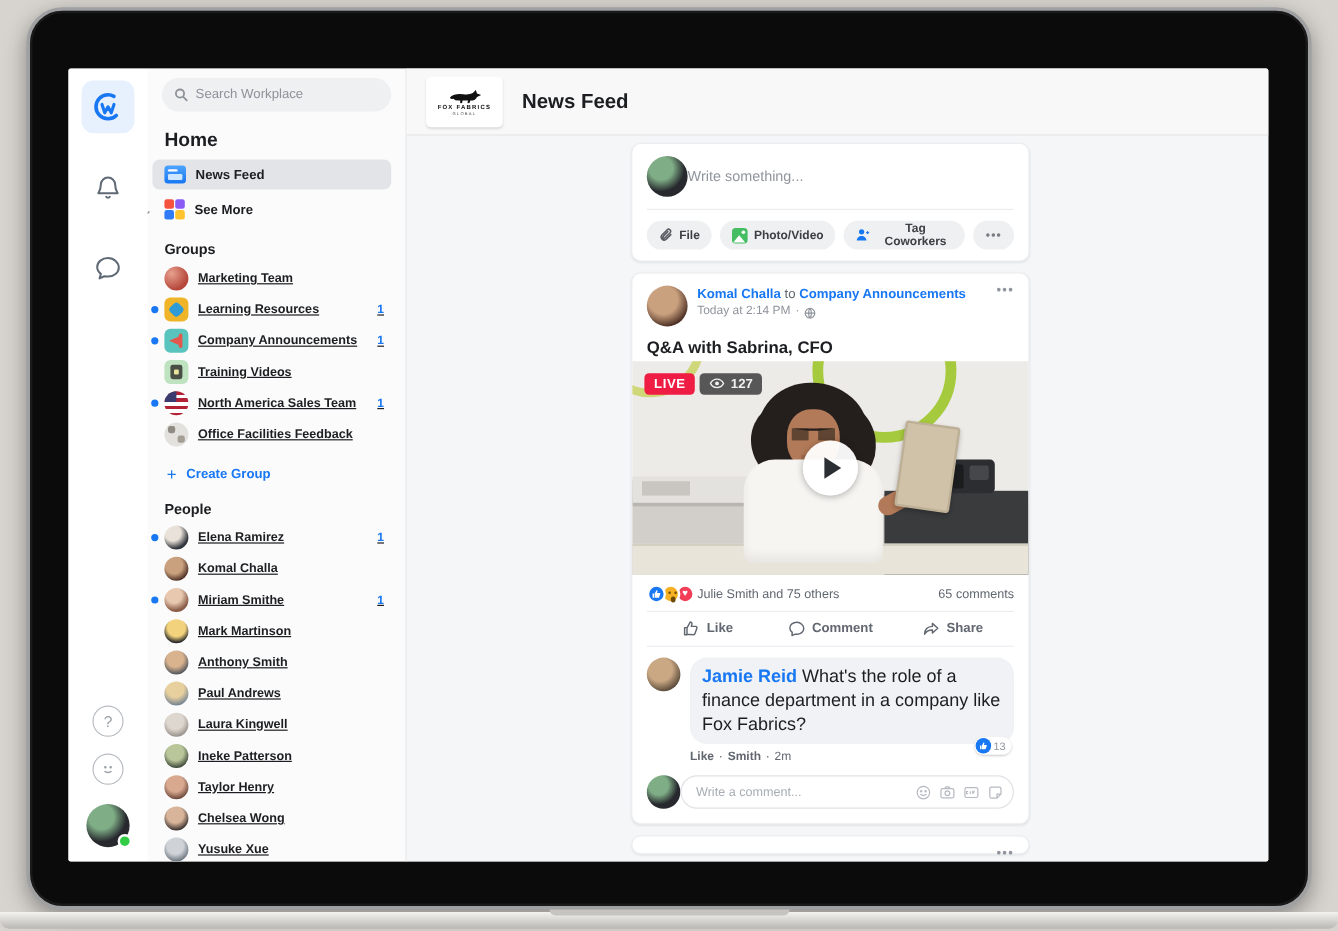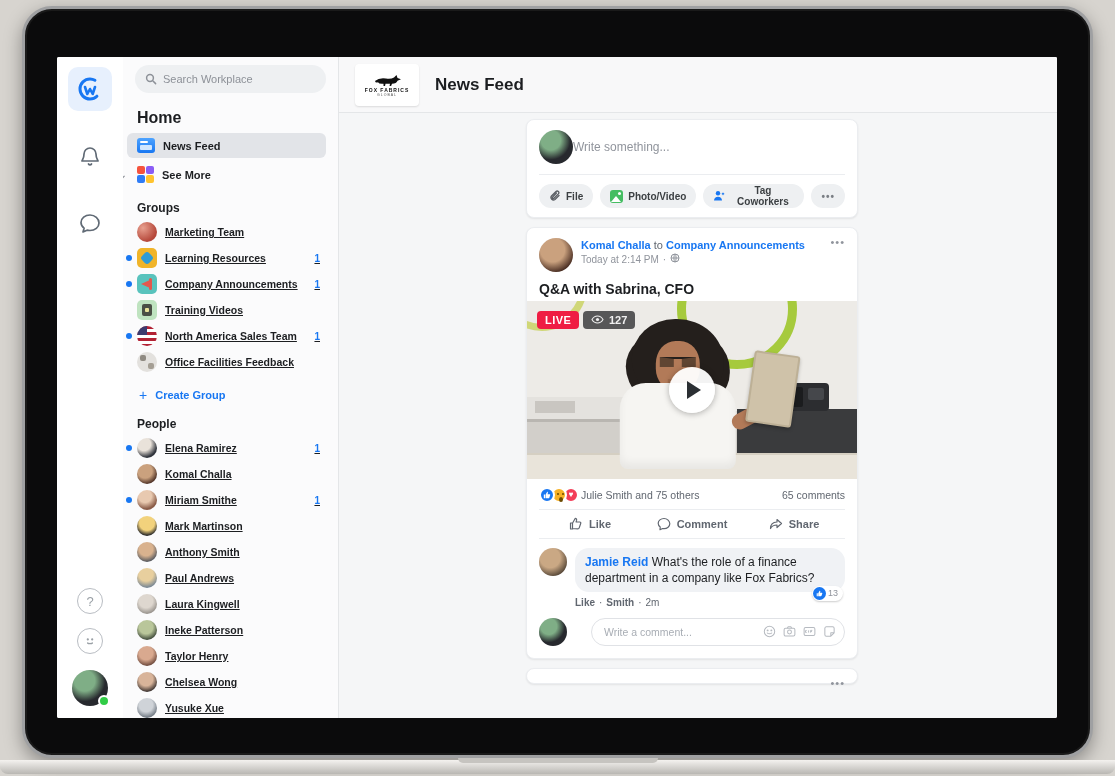--- a/index.html
+++ b/index.html
@@ -134,21 +134,21 @@
     border-left:5px solid transparent; border-right:5px solid transparent; border-bottom:6px solid #fff;}
   .photo-ic:after{ content:""; position:absolute; right:2px; top:2px; width:3px; height:3px; border-radius:50%; background:#fff;}
   .tag-ic { color:#1877f2; }
   
   .post-head { display:flex; padding:10px 12px 4px 12px; gap:8px; position:relative;}
   .avatar-post { width:34px; height:34px; border-radius:50%; flex-shrink:0; }
   .av-komal { background:radial-gradient(circle at 40% 35%, #caa17e 0 40%, #4a2e23 75%); }
   .post-meta { font-size:11px; line-height:1.35; }
   .blue-link { color:#1877f2; font-weight:bold; cursor:pointer; }
   .meta-to { color:#616770; }
-  .timestamp { color:#90949c; font-size:10px; display:flex; align-items:flex-start; gap:4px;}
+  .timestamp { color:#90949c; font-size:10px; display:flex; align-items:flex-end; gap:4px;}
   .post-menu { position:absolute; right:12px; top:8px; color:#90949c; font-size:11px;
     letter-spacing:1px; cursor:pointer; }
   .post-title { font-size:14px; font-weight:bold; padding:5px 12px 2px 12px; line-height:1.25;}
   .post-body { font-size:11.5px; color:#1c1e21; padding:3px 12px 9px 12px; line-height:1.4; }
   
   .video { position:relative; width:100%; height:178px; overflow:hidden;
     background:linear-gradient(#edebe7 0 62%, #dcd9d4 62% 68%, #d2cfca 68%); cursor:pointer;}
   .ring1 { position:absolute; left:150px; top:-52px; width:120px; height:120px; border-radius:50%;
     border:9px solid #a6ca3d; }
   .ring2 { position:absolute; left:-30px; top:-60px; width:90px; height:90px; border-radius:50%;
@@ -199,30 +199,30 @@
   .comments-count { margin-left:auto; }
   .actions { display:flex; border-top:1px solid #ebedf0; border-bottom:1px solid #ebedf0;
     margin:0 12px; }
   .action-btn { flex:1; display:flex; align-items:center; justify-content:center; gap:6px;
     padding:7px 0; font-size:11px; font-weight:bold; color:#616770; cursor:pointer; background:none; border:none;
     font-family:"Liberation Sans",sans-serif;}
   
   .comment { display:flex; gap:8px; padding:9px 12px 2px 12px; }
   .avatar-sm { width:28px; height:28px; border-radius:50%; flex-shrink:0;
     background:radial-gradient(circle at 40% 35%, #caa884 0 40%, #5a4a3a 75%);}
-  .bubble { background:#f0f2f5; border-radius:14px; padding:6px 10px; font-size:12px; line-height:1.35;}
+  .bubble { background:#f0f2f5; border-radius:14px; padding:6px 10px; font-size:15px; line-height:1.35;}
   .comment-foot { display:flex; align-items:center; gap:4px; font-size:10px; color:#616770;
     padding:3px 12px 4px 48px; position:relative;}
   .comment-foot .cf-link{ color:#616770; font-weight:bold; cursor:pointer;}
   .cf-badge { position:absolute; right:14px; top:-8px; display:flex; align-items:center;
     background:#fff; border-radius:9px; box-shadow:0 1px 2px rgba(0,0,0,.2); padding:1px 5px 1px 1px; gap:2px;
     color:#90949c; font-size:9px;}
   .cf-badge i { width:13px; height:13px; border-radius:50%; background:#1877f2; color:#fff;
     display:flex; align-items:center; justify-content:center; font-style:normal; font-size:7px;}
-  .comment-input-row { display:flex; gap:24px; padding:6px 12px 12px 12px; align-items:center;}
+  .comment-input-row { display:flex; gap:0; padding:6px 12px 12px 12px; align-items:center;}
   .avatar-sm2 { width:28px; height:28px; border-radius:50%; flex-shrink:0;
     background:radial-gradient(circle at 35% 30%, #7fae86 0 30%, #27292e 60%);}
   .cmt-input { flex:1; display:flex; align-items:center; background:#fff; border:1px solid #e0e2e6;
     border-radius:16px; height:28px; padding:0 8px 0 12px; }
   .cmt-input input { flex:1; border:none; outline:none; font-size:10.5px; color:#444; background:transparent;
     font-family:"Liberation Sans",sans-serif; min-width:0;}
   .cmt-input input::placeholder { color:#a8adb4; }
   .cmt-icons { display:flex; gap:7px; color:#b6bac0; }
   .cmt-icons svg { cursor:pointer; }
   

